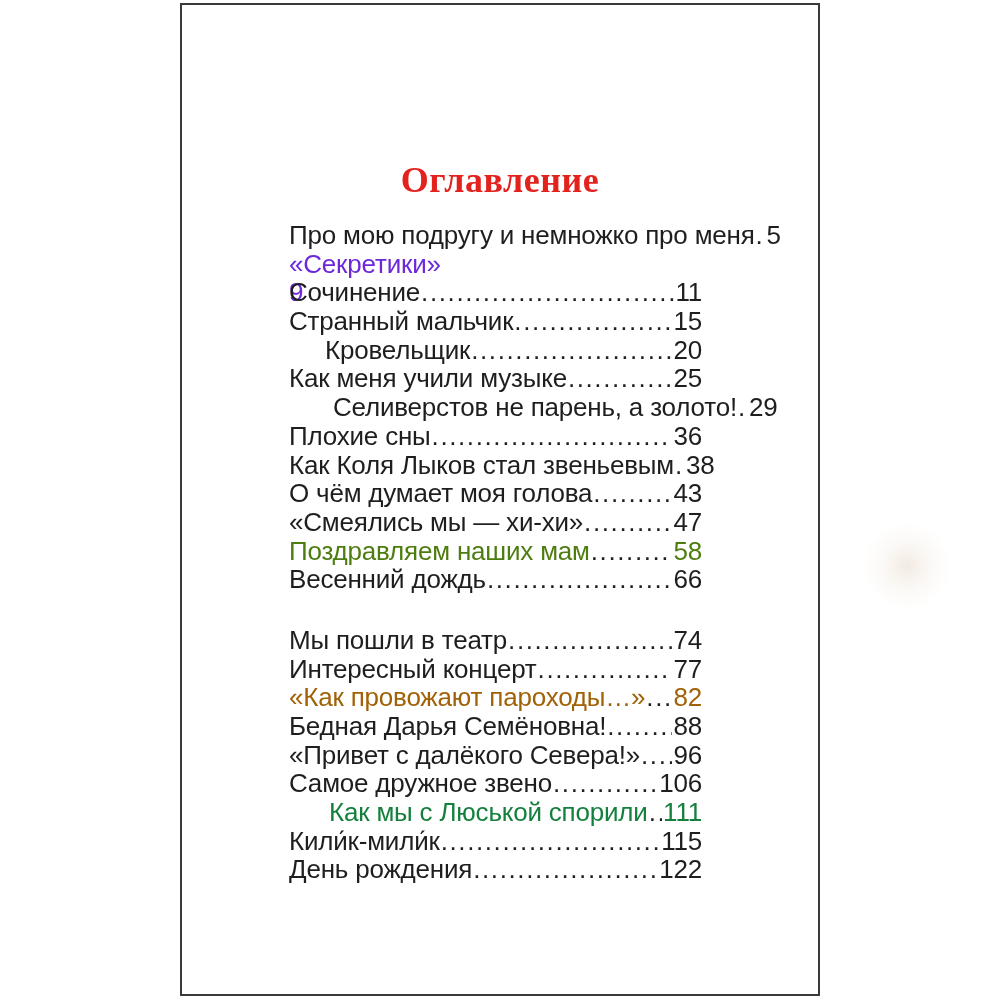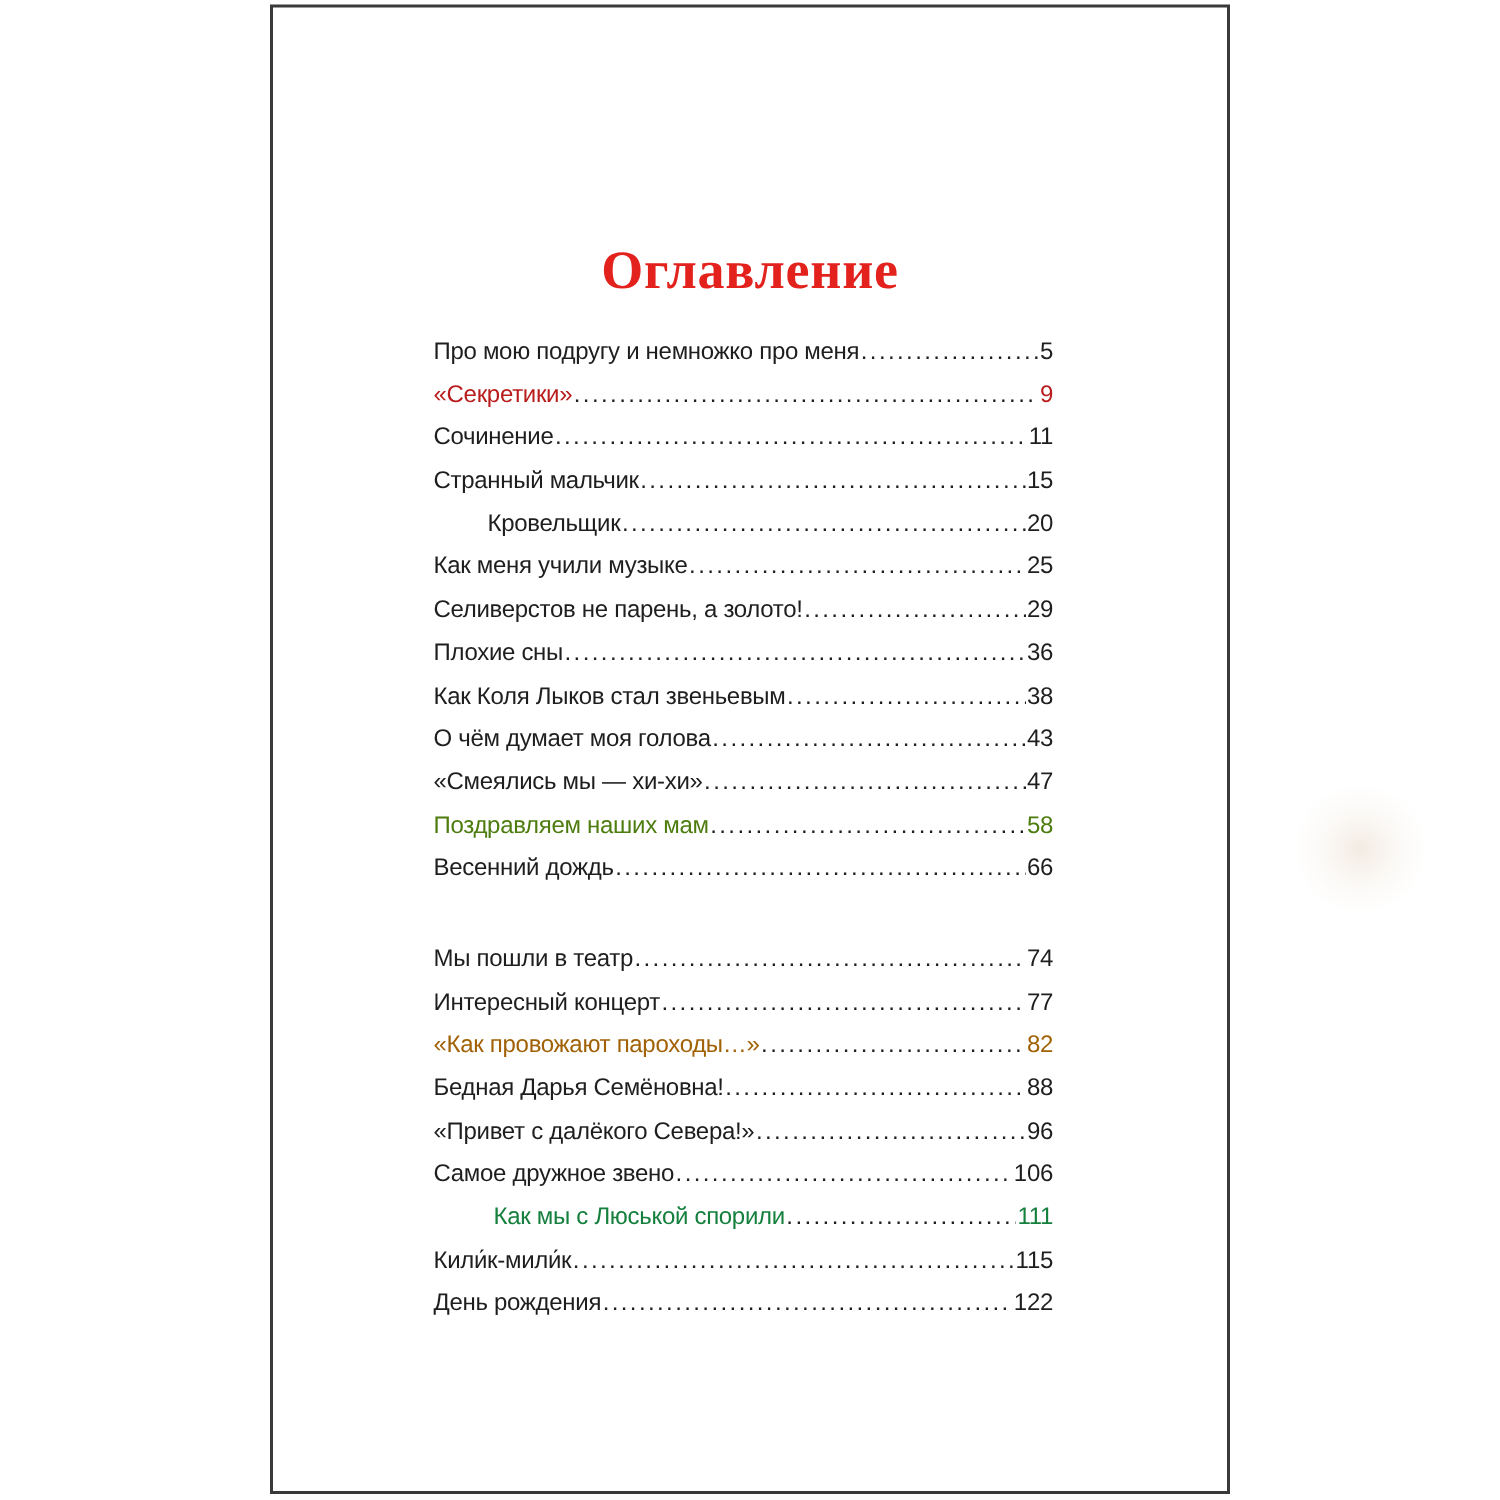--- a/index.html
+++ b/index.html
@@ -44,21 +44,21 @@
     position: absolute;
     top: 216px;
     left: 107px;
     width: 413px;
   }
   .row {
     display: flex;
     align-items: flex-start;
     height: 28.7px;
     line-height: 28.7px;
-    font-size: 16px;
+    font-size: 26px;
     letter-spacing: -0.2px;
     color: #1e1e1e;
     white-space: nowrap;
   }
   .row-title { flex: 0 0 auto; }
   .leader {
     flex: 1 1 auto;
     overflow: hidden;
     margin: 0 1px;
     min-width: 10px;
@@ -88,21 +88,21 @@
 <div class="canvas">
   <div class="page">
     <div class="title" style="color: rgb(227, 33, 29);">Оглавление</div>
     <div class="toc">
   <div class="row" style="color: rgb(30, 30, 30);">
     <span class="row-title">Про мою подругу и немножко про меня</span>
     <span class="leader"></span>
     <span class="row-page">5</span>
   </div>
 
-  <div class="row" style="color: #b91c1c;">
+  <div class="row" style="color: #6d28d9; flex-direction: column;">
     <span class="row-title">«Секретики»</span>
     <span class="leader"></span>
     <span class="row-page">9</span>
   </div>
 
   <div class="row" style="color: rgb(30, 30, 30);">
     <span class="row-title">Сочинение</span>
     <span class="leader"></span>
     <span class="row-page">11</span>
   </div>
@@ -118,21 +118,21 @@
     <span class="leader"></span>
     <span class="row-page">20</span>
   </div>
 
   <div class="row" style="color: rgb(30, 30, 30);">
     <span class="row-title">Как меня учили музыке</span>
     <span class="leader"></span>
     <span class="row-page">25</span>
   </div>
 
-  <div class="row" style="color: rgb(30, 30, 30);">
+  <div class="row" style="color: rgb(30, 30, 30); margin-left: 44px;">
     <span class="row-title">Селиверстов не парень, а золото!</span>
     <span class="leader"></span>
     <span class="row-page">29</span>
   </div>
 
   <div class="row" style="color: rgb(30, 30, 30);">
     <span class="row-title">Плохие сны</span>
     <span class="leader"></span>
     <span class="row-page">36</span>
   </div>

